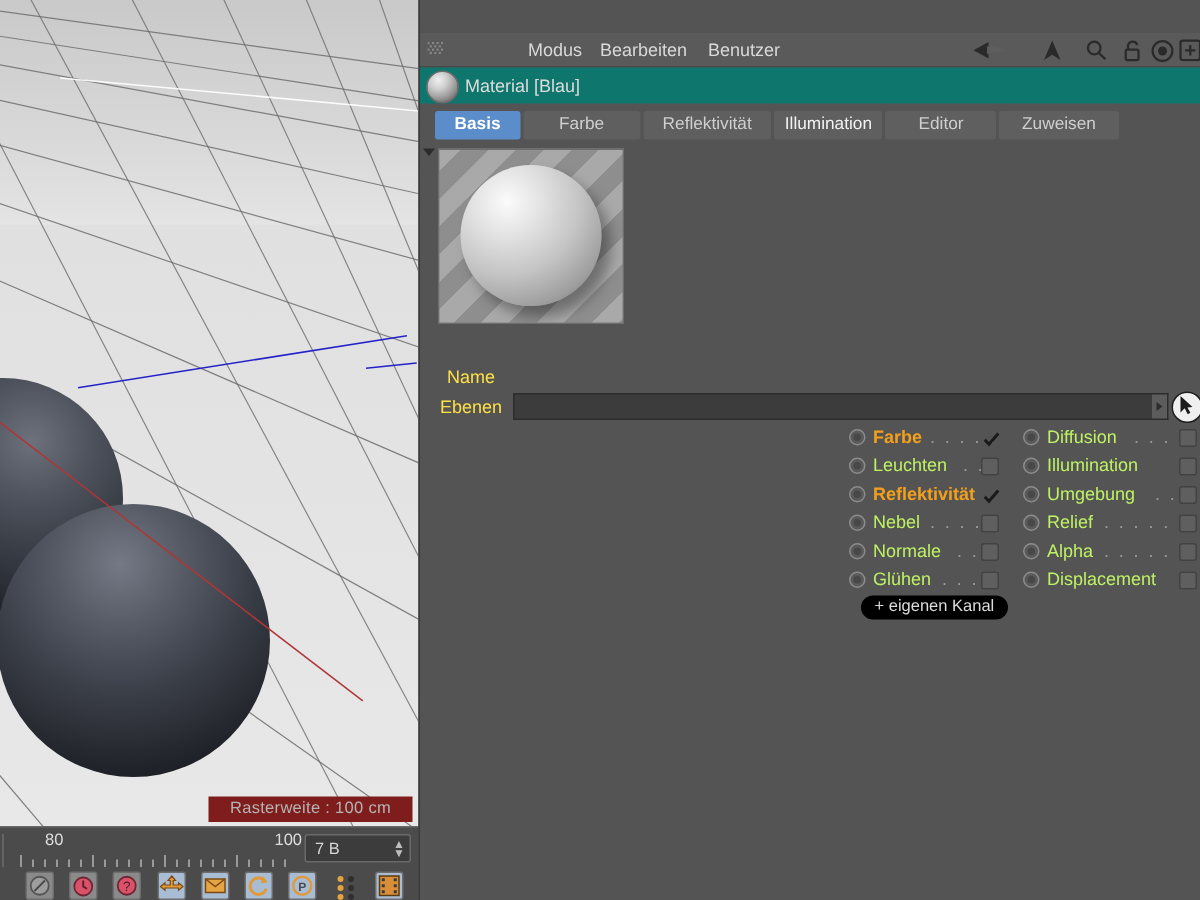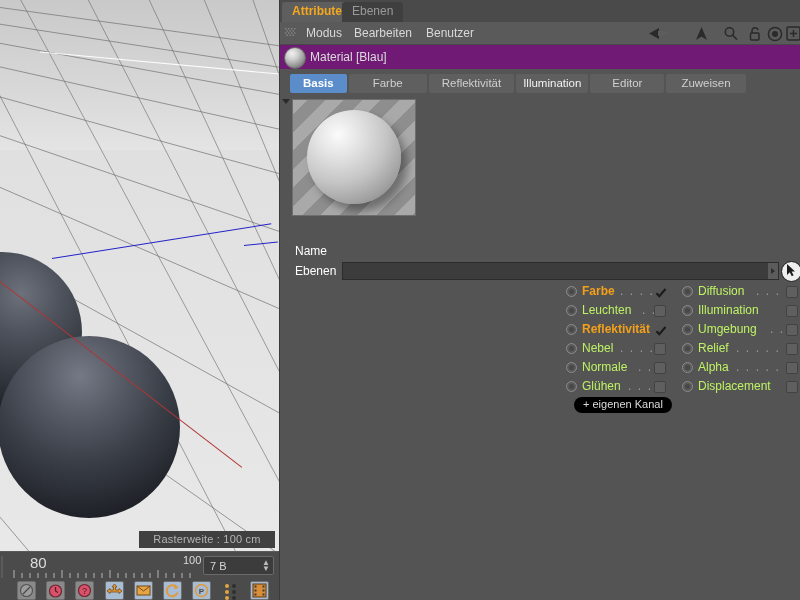--- a/index.html
+++ b/index.html
@@ -47,21 +47,21 @@
   #axis-z2{
     left:244px;top:245px;width:34px;border-color:#2422c8;
     transform:rotate(-6deg);transform-origin:left center;
   }
   #axis-x{
     left:-12px;top:272px;width:320px;border-color:#b03636;
     transform:rotate(37.5deg);transform-origin:left center;
   }
   #grid-watermark{
     position:absolute;left:139px;top:531px;width:136px;height:17px;
-    background:#404040;
+    background:#7f1d1d;
     color:#b4b4b4;
     font-size:11px;line-height:17px;text-align:center;
     letter-spacing:.2px;
     white-space:nowrap;overflow:hidden;
   }
 
   
   #ruler-bar{
     position:absolute;left:0;top:551px;width:279px;height:29px;
     background:#4b4b4b;border-top:1px solid #595959;
@@ -107,28 +107,28 @@
   }
   .ptab.active{background:#5e5e5e;color:#f3a81e;font-weight:bold;}
   .ptab.idle{background:#3f3f3f;color:#9a9a9a;}
 
   #menurow{
     position:absolute;left:0;top:22px;width:521px;height:22px;
     background:#5a5a5a;border-bottom:1px solid #484848;
   }
   .menuitem{
     position:absolute;top:3px;height:16px;line-height:16px;
-    font-size:12px;color:#d9d9d9;white-space:nowrap;
+    font-size:12px;color:#d9d9d9;white-space:nowrap;margin-left:46px;
   }
   #dotgrid{position:absolute;left:5px;top:6px;width:11px;height:10px;}
   .hdr-ico{position:absolute;top:4px;}
 
   #mat-head{
     position:absolute;left:0;top:45px;width:521px;height:24px;
-    background:#701a75;
+    background:#0f766e;
   }
   #mat-thumb{
     position:absolute;left:4px;top:2px;width:20px;height:20px;border-radius:50%;
     background:radial-gradient(circle at 36% 28%, #f0f0f0 0%, #cfcfcf 30%, #9a9a9a 62%, #646464 88%, #4d4d4d 100%);
     border:1px solid #6b6b6b;
   }
   #mat-title{
     position:absolute;left:30px;top:4px;height:16px;line-height:16px;
     font-size:12px;color:#dcdcdc;
   }
@@ -168,22 +168,22 @@
   #sec-header{
     position:absolute;left:0;top:220px;width:521px;height:19px;
     background:#474747;border-top:1px solid #5e5e5e;border-bottom:1px solid #3d3d3d;
   }
   #sec-header span{
     position:absolute;left:6px;top:2px;font-size:12px;font-weight:bold;color:#e0e0e0;
   }
 
   .frow{position:absolute;left:0;width:521px;height:20px;}
   .flabel{
-    position:absolute;left:15px;width:60px;text-align:left;
-    font-size:12px;color:#ffffff;line-height:18px;
+    position:absolute;left:4px;width:60px;text-align:center;
+    font-size:12px;color:#fde047;line-height:18px;
   }
   .ftext{
     position:absolute;left:62px;height:18px;
     background:#3c3c3c;border:1px solid #2c2c2c;
     color:#dedede;font-size:12px;line-height:17px;
     padding-left:5px;box-sizing:border-box;
   }
   #ebene-arrow{
     position:absolute;left:488px;top:0;width:11px;height:18px;
     background:#5c5c5c;border:1px solid #2c2c2c;border-left:none;
@@ -301,21 +301,21 @@
         <line x1="158" y1="18" x2="158" y2="26"></line>
         <line x1="166" y1="21" x2="166" y2="26"></line>
           <line x1="174" y1="21" x2="174" y2="26"></line>
         <line x1="182" y1="21" x2="182" y2="26"></line>
           <line x1="190" y1="21" x2="190" y2="26"></line>
       </g>
       <g stroke="#6d6d6d" stroke-width="1">
           <line x1="2" y1="4" x2="2" y2="26"></line>
         </g>
     </svg>
-    <div style="position:absolute;left:30px;top:2px;font-size:15px;color:#dcdcdc;">80</div>
+    <div style="position:absolute;left:30px;top:2px;font-size:11px;color:#dcdcdc;">80</div>
     <div style="position:absolute;left:110px;top:2px;font-size:11px;color:#dcdcdc;margin-top:44px;">90</div>
     <div style="position:absolute;left:183px;top:2px;font-size:11px;color:#dcdcdc;">100</div>
   </div>
 
   <div id="size-field">
     <span>7 B</span>
     <span class="spin">▲<br>▼</span>
   </div>
 
   <div id="icon-bar">
@@ -378,28 +378,20 @@
           <rect x="3.5" y="11.5" width="2" height="2" fill="#3a3a3a"></rect>
           <rect x="11.5" y="3.5" width="2" height="2" fill="#3a3a3a"></rect>
           <rect x="11.5" y="7.5" width="2" height="2" fill="#3a3a3a"></rect>
           <rect x="11.5" y="11.5" width="2" height="2" fill="#3a3a3a"></rect>
         </svg>
     </div>
   </div>
 
   <div id="panel">
 
-    <div id="tabstrip">
-      <div class="ptab active" style="left:2px;">
-        <span>Attribute</span>
-      </div>
-      <div class="ptab idle" style="left:62px;">
-        <span>Ebenen</span>
-      </div>
-    </div>
 
     <div id="menurow">
       <svg id="dotgrid" viewBox="0 0 11 10">
         <g fill="#888888">
           <rect x="0" y="0" width="1.4" height="1.4"></rect>
             <rect x="3" y="0" width="1.4" height="1.4"></rect>
             <rect x="6" y="0" width="1.4" height="1.4"></rect>
             <rect x="9" y="0" width="1.4" height="1.4"></rect>
           <rect x="1.5" y="2.2" width="1.4" height="1.4"></rect>
             <rect x="4.5" y="2.2" width="1.4" height="1.4"></rect>

